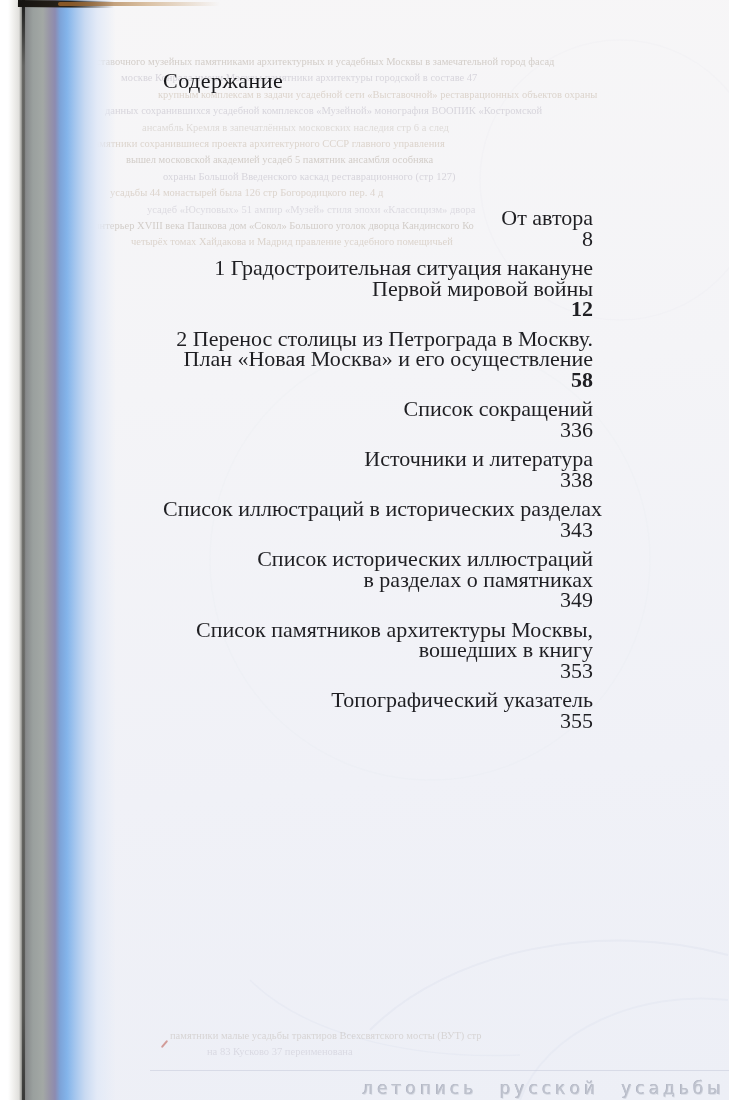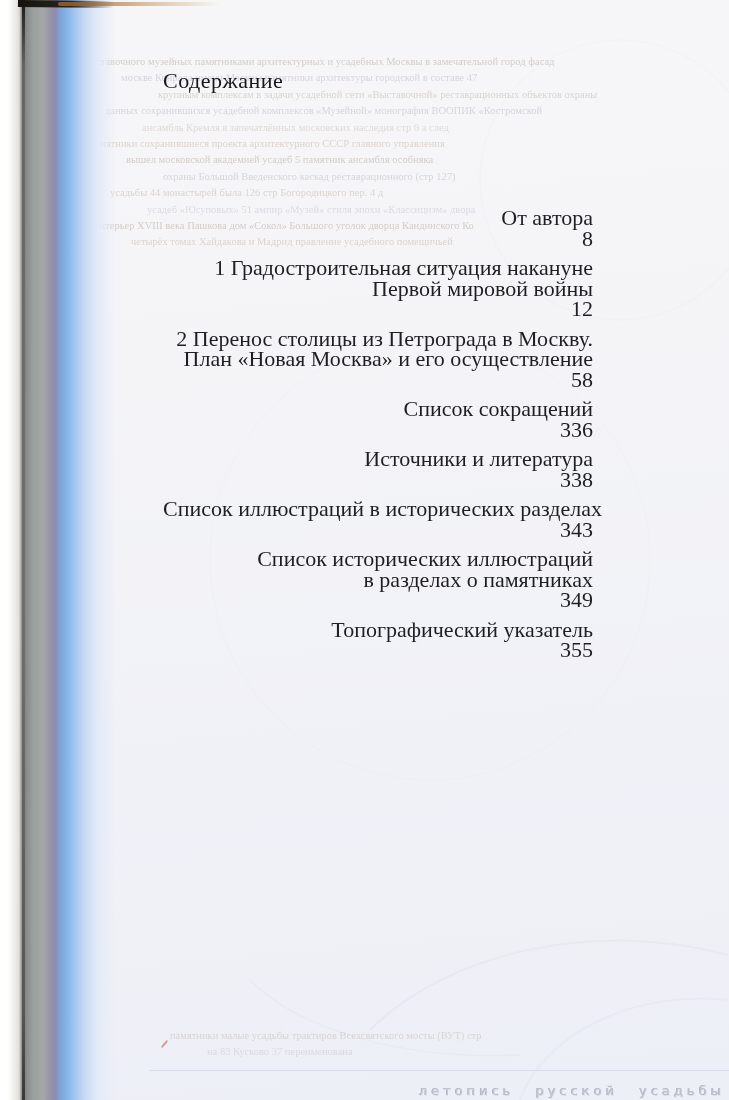--- a/index.html
+++ b/index.html
@@ -78,26 +78,26 @@
   h1.title{
     font-size:22px;font-weight:400;line-height:34px;
     margin:0 0 110px 0;letter-spacing:.5px;color:#17171a;
   }
   .toc-entry{margin:0 0 9px 0;font-size:22px;line-height:20.5px;text-align:right;}
   .toc-line{white-space:nowrap;}
   .toc-line.cont{padding-left:0;}
   .toc-entry.numbered .toc-line.cont{padding-left:14px;}
   .toc-num{display:inline-block;min-width:9px;}
   .toc-page{padding-left:11px;line-height:20.5px;}
-  .toc-entry.numbered .toc-page{padding-left:13px;}
+  .toc-entry.numbered .toc-page{padding-left:13px;font-weight:bold;}
   
   .watermark{
     position:absolute;right:4px;bottom:2px;
     font-family:"DejaVu Sans",sans-serif;
-    font-size:13px;letter-spacing:4px;word-spacing:13px;
+    font-size:17px;letter-spacing:4px;word-spacing:13px;
     color:#bec2cd;
     text-shadow:.5px .5px 0 #dadde6,-.5px -.5px 0 #a6aabb;
     filter:blur(.3px);
   }
 </style>
 </head>
 <body>
 
 <div class="scan">
 
@@ -163,20 +163,25 @@
         <div class="toc-entry">
           <div class="toc-line">Список иллюстраций в исторических разделах</div>
           <div class="toc-page">343</div>
         </div>
         <div class="toc-entry">
           <div class="toc-line">Список исторических иллюстраций</div>
           <div class="toc-line cont">в разделах о памятниках</div>
           <div class="toc-page">349</div>
         </div>
         <div class="toc-entry">
+          <div class="toc-line">Список памятников архитектуры Москвы,</div>
+          <div class="toc-line cont">вошедших в книгу</div>
+          <div class="toc-page">353</div>
+        </div>
+        <div class="toc-entry">
           <div class="toc-line">Топографический указатель</div>
           <div class="toc-page">355</div>
         </div>
       </div>
   </div>
 
   <div class="watermark">летопись русской усадьбы</div>
 </div>
 
 </body></html>

